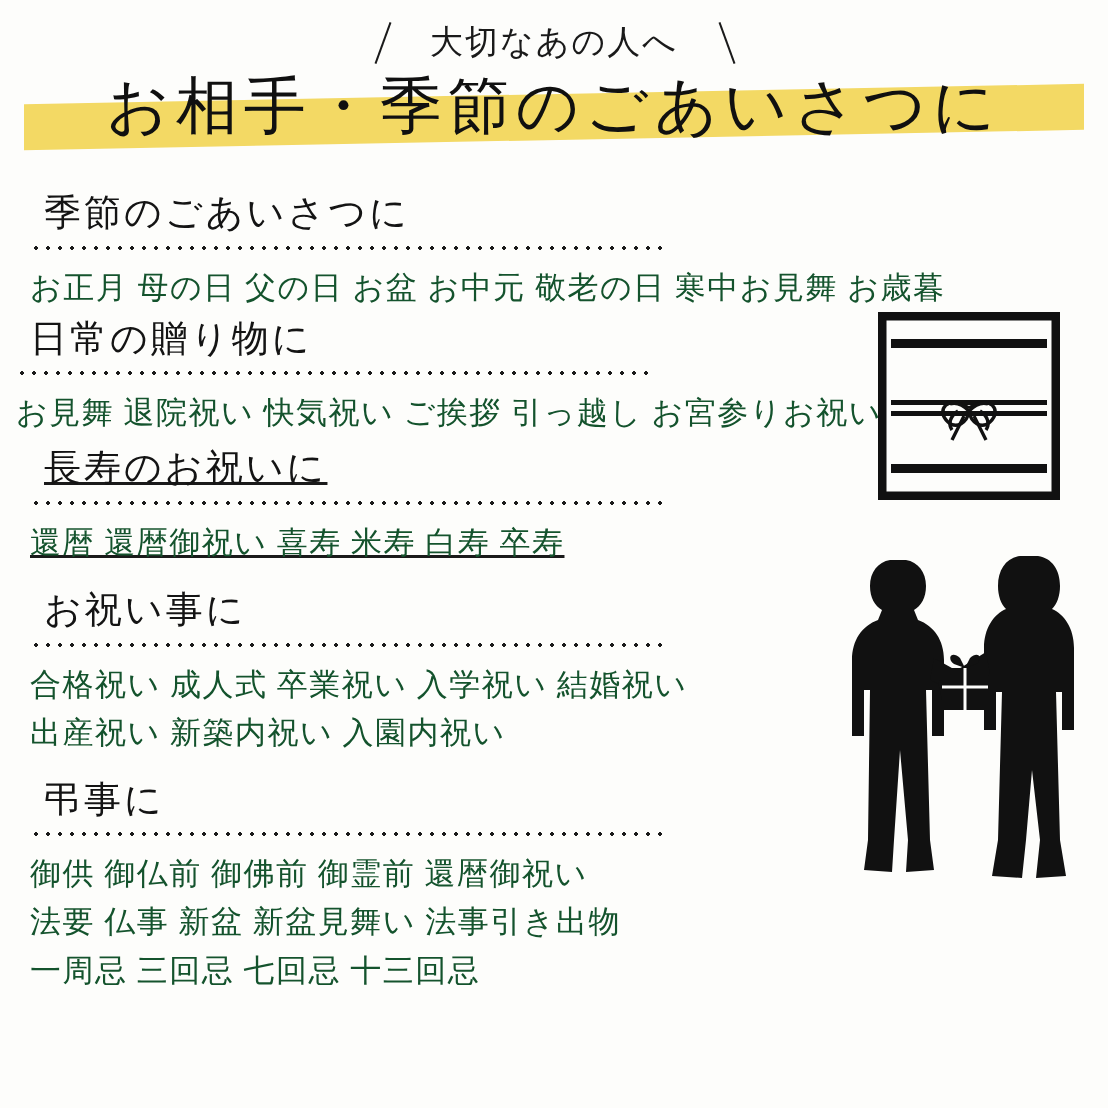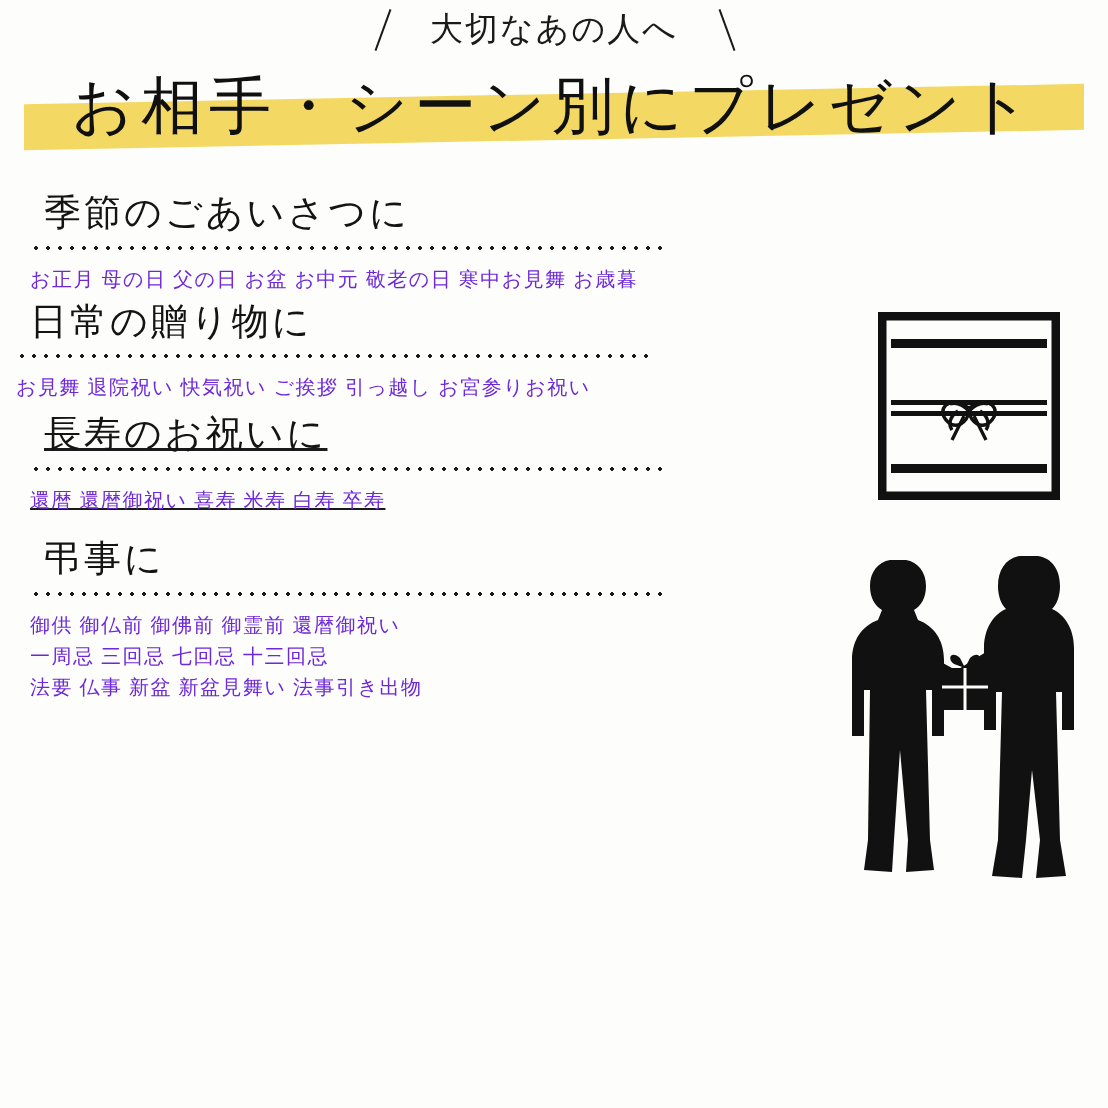--- a/index.html
+++ b/index.html
@@ -16,21 +16,21 @@
     position: relative;
   }
 
   
   .header {
     position: relative;
     height: 185px;
   }
   .eyebrow-row {
     display: flex;
-    align-items: flex-end;
+    align-items: center;
     justify-content: center;
     gap: 26px;
     padding-top: 32px;
     height: 52px;
     box-sizing: border-box;
   }
   .slash {
     display: block;
     width: 44px;
     height: 46px;
@@ -100,24 +100,24 @@
   .dotline {
     height: 8px;
     margin: 4px 0 12px 0;
     width: 640px;
     background-image: radial-gradient(circle, #1a1a1a 1.9px, rgba(0,0,0,0) 2.1px);
     background-size: 12px 8px;
     background-repeat: repeat-x;
     background-position: left center;
   }
   .tag-line {
-    font-size: 20px;
+    font-size: 31px;
     letter-spacing: 1.5px;
     line-height: 1.55;
-    color: #6d28d9;
+    color: #14532d;
     white-space: nowrap;
   }
 
   .s-greeting .dotline { width: 640px; }
   .s-daily .dotline { width: 640px; }
   .s-longevity .dotline { width: 640px; }
   .s-celebration .dotline { width: 640px; }
   .s-condolence .dotline { width: 640px; }
 
   .section.s-greeting { margin-bottom: 0; }
@@ -145,21 +145,21 @@
 <body>
 
 <div class="header">
   <div class="eyebrow-row">
     <span class="slash left"></span>
     <span class="eyebrow-text">大切なあの人へ</span>
     <span class="slash right"></span>
   </div>
   <div class="title-wrap">
     <div class="title-band"></div>
-    <div class="main-title">お相手・シーン別にプレゼント</div>
+    <div class="main-title">お相手・季節のごあいさつに</div>
   </div>
 </div>
 
 <div class="content">
 
   <div class="section s-greeting">
     <div class="sec-head">季節のごあいさつに</div>
     <div class="dotline"></div>
     <div class="tag-line">お正月 母の日 父の日 お盆 お中元 敬老の日 寒中お見舞 お歳暮</div>
   </div>
@@ -169,27 +169,33 @@
     <div class="dotline"></div>
     <div class="tag-line">お見舞 退院祝い 快気祝い ご挨拶 引っ越し お宮参りお祝い</div>
   </div>
 
   <div class="section s-longevity">
     <div class="sec-head">長寿のお祝いに</div>
     <div class="dotline"></div>
     <div class="tag-line">還暦 還暦御祝い 喜寿 米寿 白寿 卒寿</div>
   </div>
 
+  <div class="section s-celebration">
+    <div class="sec-head">お祝い事に</div>
+    <div class="dotline"></div>
+    <div class="tag-line">合格祝い 成人式 卒業祝い 入学祝い 結婚祝い</div>
+    <div class="tag-line">出産祝い 新築内祝い 入園内祝い</div>
+  </div>
 
   <div class="section s-condolence">
     <div class="sec-head">弔事に</div>
     <div class="dotline"></div>
     <div class="tag-line">御供 御仏前 御佛前 御霊前 還暦御祝い</div>
+    <div class="tag-line">法要 仏事 新盆 新盆見舞い 法事引き出物</div>
     <div class="tag-line">一周忌 三回忌 七回忌 十三回忌</div>
-    <div class="tag-line">法要 仏事 新盆 新盆見舞い 法事引き出物</div>
   </div>
 
 </div>
 
 <div class="gift-box-illo">
   <svg viewBox="0 0 182 188" width="182" height="188" aria-hidden="true">
     <rect x="4" y="4" width="174" height="180" fill="none" stroke="#111" stroke-width="9"></rect>
     <rect x="13" y="27" width="156" height="9" fill="#111"></rect>
     <rect x="13" y="152" width="156" height="9" fill="#111"></rect>
     <rect x="13" y="88" width="156" height="5" fill="#111"></rect>

